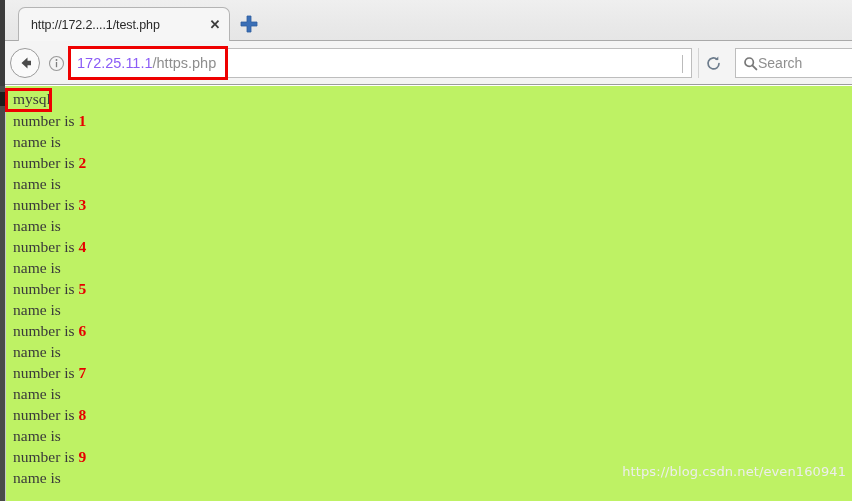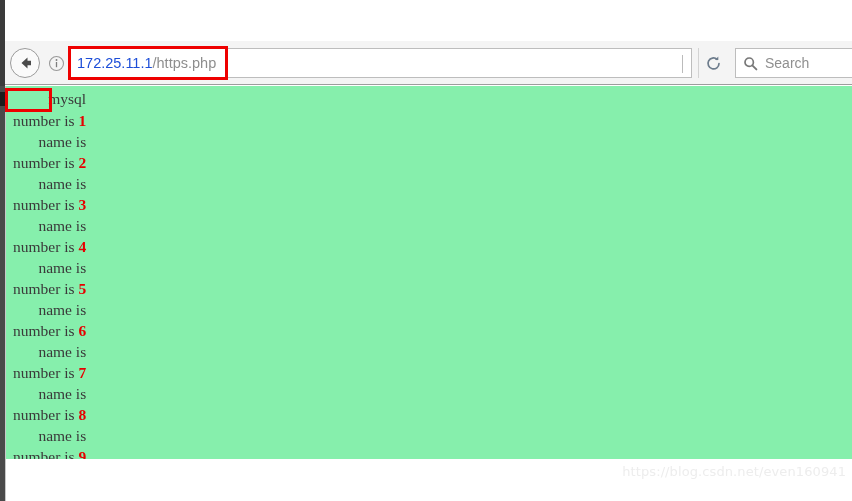--- a/index.html
+++ b/index.html
@@ -144,21 +144,21 @@
     align-items: center;
     padding-left: 8px;
     z-index: 5;
   }
   #url-text {
     font-size: 14.5px;
     color: #8d8d8d;
     white-space: nowrap;
   }
   #url-text .host {
-    color: #1d4ed8;
+    color: #8b5cf6;
   }
   #url-caret {
     position: absolute;
     right: 8px;
     top: 6px;
     width: 1px;
     height: 18px;
     background: #bbbbbb;
   }
   
@@ -192,33 +192,31 @@
     height: 30px;
     background: #ffffff;
     border: 1px solid #bdbdbd;
     display: flex;
     align-items: center;
     padding-left: 7px;
   }
   #search-placeholder {
     font-size: 14px;
     color: #8f8f8f;
-    margin-left: 7px;
   }
 
   
   #content-area {
     position: absolute;
     left: 5px;
     top: 86px;
     width: 847px;
-    height: 373px;
-    background: #86efac;
+    height: 415px;
+    background: #bef264;
     overflow: hidden;
-    text-align: right;
   }
   #content-left-rule {
     position: absolute;
     left: 5px;
     top: 86px;
     width: 1px;
     height: 415px;
     background: #c8c8c8;
     z-index: 20;
   }
@@ -277,20 +275,31 @@
     letter-spacing: 0.1px;
     user-select: none;
     white-space: nowrap;
   }
 </style>
 </head>
 <body>
 
 <div id="browser-window">
 
+  <div id="tab-strip">
+    <div id="tab-active">
+      <span id="tab-title">http://172.2....1/test.php</span>
+      <span id="tab-close">✕</span>
+    </div>
+    <div id="new-tab-button">
+      <svg width="22" height="22" viewBox="0 0 22 22">
+        <path d="M9 3 h4 v6 h6 v4 h-6 v6 h-4 v-6 h-6 v-4 h6 z" fill="#3b6fb6" stroke="#2d5d9e" stroke-width="0.8"></path>
+      </svg>
+    </div>
+  </div>
 
   <div id="nav-toolbar"></div>
 
   <div id="back-button">
     <svg width="18" height="18" viewBox="0 0 18 18">
       <path d="M11.5 3.5 L5.5 9 L11.5 14.5 L11.5 11.2 L15 11.2 L15 6.8 L11.5 6.8 Z" fill="#4a4a4a"></path>
     </svg>
   </div>
 
   <div id="identity-box">

